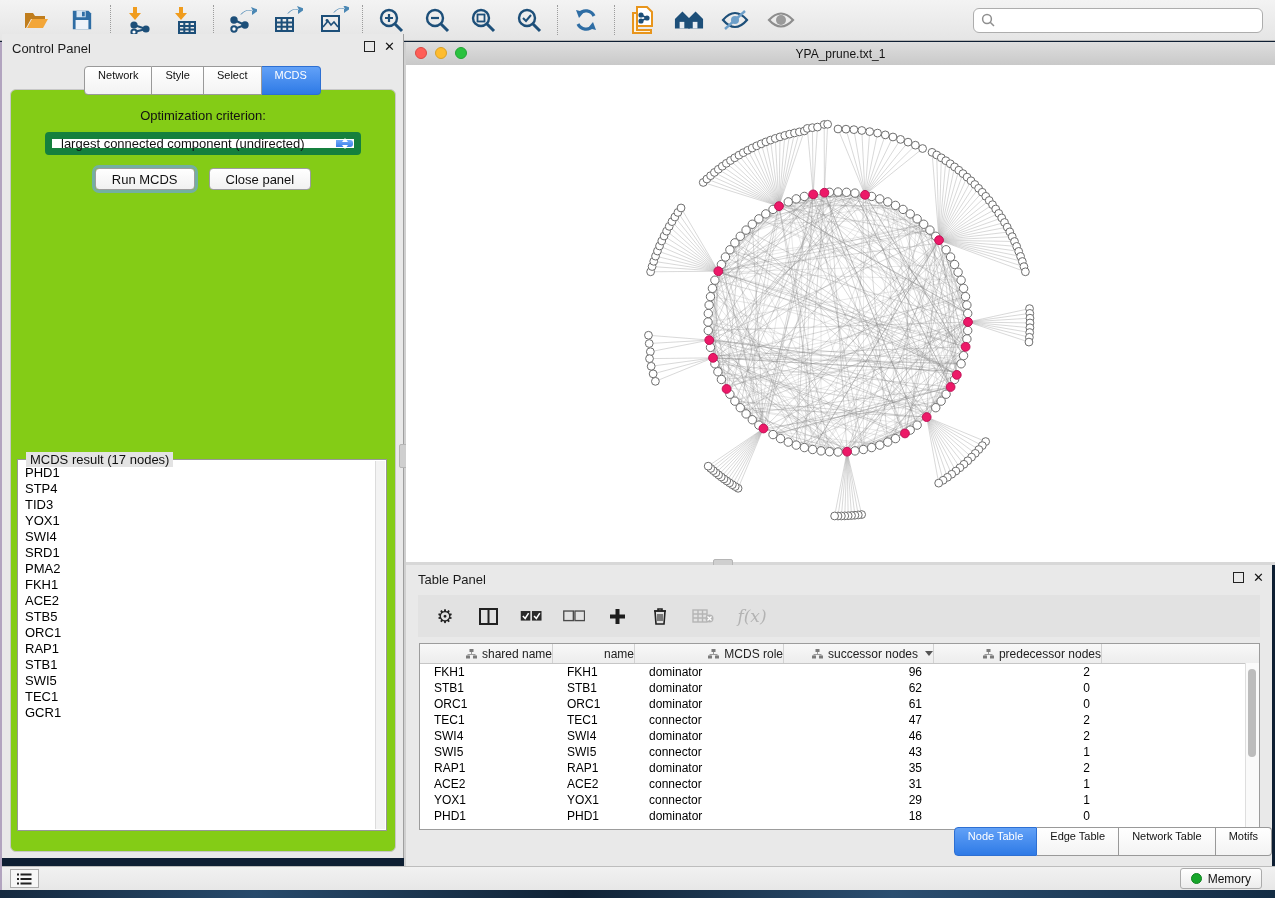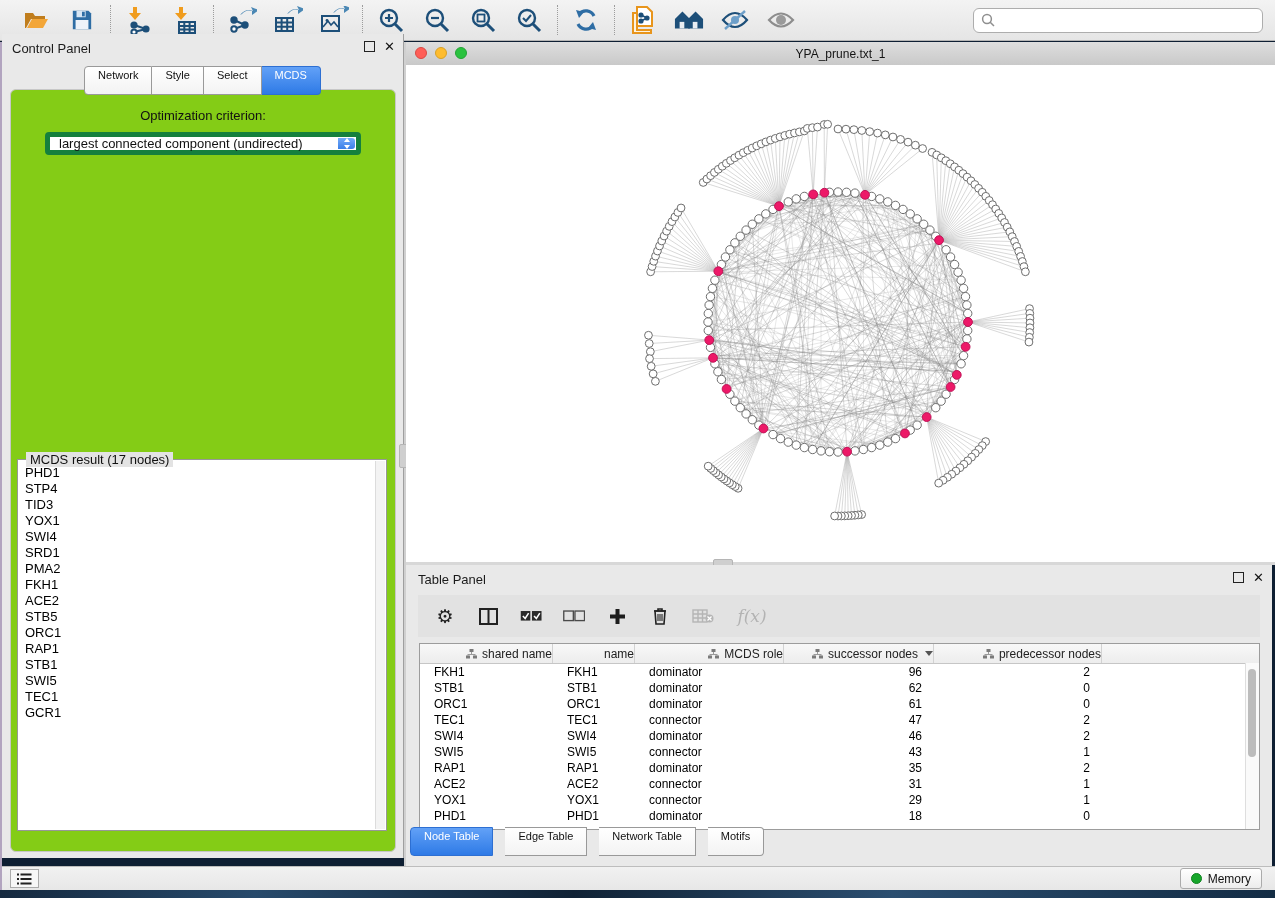--- a/index.html
+++ b/index.html
@@ -36,21 +36,21 @@
   .seg-tab{font-size:11px;color:#111;background:linear-gradient(#ffffff,#f3f3f3);
     border:1px solid #999;border-left:none;padding:2px 13px 13px;cursor:default;}
   .seg-tab:first-child{border-left:1px solid #999;border-radius:4px 0 0 4px;}
   .seg-tab:last-child{border-radius:0 4px 4px 0;}
   .seg-tab.sel{background:linear-gradient(#62a1f7,#2e7ae6);color:#fff;border-color:#2d6fd2;}
 
   #cp-inner{position:absolute;left:8px;top:55px;width:386px;bottom:6px;box-sizing:border-box;
     background:#84cc16;border:1px solid #c7c7c7;border-radius:6px;}
   #opt-label{margin-top:18px;text-align:center;font-size:13px;color:#111;}
   #criterion{position:relative;margin:9px auto 0;width:316px;height:23px;box-sizing:border-box;
-    background:#fff;border:5px solid #15803d;border-radius:4px;font-size:13px;color:#111;
+    background:#fff;border:7px solid #15803d;border-radius:4px;font-size:13px;color:#111;
     display:flex;align-items:center;padding-left:9px;}
   #crit-stepper{position:absolute;right:1px;top:1px;bottom:1px;width:17px;border-radius:0 3px 3px 0;
     background:linear-gradient(#74abf9,#3a7fe8);display:flex;flex-direction:column;align-items:center;justify-content:center;gap:3px;}
   .chev-up{width:0;height:0;border-left:3.5px solid transparent;border-right:3.5px solid transparent;border-bottom:4.5px solid #fff;}
   .chev-dn{width:0;height:0;border-left:3.5px solid transparent;border-right:3.5px solid transparent;border-top:4.5px solid #fff;}
   #cp-buttons{margin-top:13px;display:flex;justify-content:center;gap:14px;}
   .cp-btn{height:22px;padding:0 16px;font-size:13px;color:#111;background:linear-gradient(#ffffff,#f1f1f1);
     border:1px solid #9d9d9d;border-radius:4px;}
   .cp-btn.focused{box-shadow:0 0 0 3px rgba(108,160,236,.65);}
 
@@ -96,21 +96,21 @@
   .th{box-sizing:border-box;display:flex;align-items:center;justify-content:flex-end;gap:5px;
     font-size:12px;color:#222;border-right:1px solid #d2d2d2;white-space:nowrap;}
   .sort-chev{width:0;height:0;border-left:4px solid transparent;border-right:4px solid transparent;border-top:5px solid #555;margin-left:2px;}
   .tr{display:flex;height:16px;align-items:center;}
   .td{box-sizing:border-box;font-size:12px;color:#000;white-space:nowrap;overflow:hidden;}
   .td.left{padding-left:14px;text-align:left;}
   .td.right{padding-right:12px;text-align:right;}
   #tbl-scroll{position:absolute;right:0;top:19px;bottom:0;width:13px;background:#fafafa;border-left:1px solid #dedede;}
   #tbl-thumb{position:absolute;left:2px;top:6px;width:8px;height:88px;border-radius:4px;background:#bcbcbc;}
 
-  #tp-tabs{position:absolute;left:4px;right:0;bottom:10px;display:flex;justify-content:flex-start;gap:12px;}
+  #tp-tabs{position:absolute;left:4px;right:0;bottom:10px;display:flex;justify-content:flex-end;}
 
   
   #status-bar{position:absolute;left:0;top:866px;width:1275px;height:24px;box-sizing:border-box;
     background:linear-gradient(#f1f1f1,#e7e7e7);border-top:1px solid #bdbdbd;}
   #list-btn{position:absolute;left:10px;top:2px;width:29px;height:19px;box-sizing:border-box;
     border:1px solid #ababab;background:#f7f7f7;display:flex;align-items:center;justify-content:center;}
   #memory-btn{position:absolute;right:13px;top:1px;height:21px;box-sizing:border-box;
     border:1px solid #ababab;border-radius:3px;background:linear-gradient(#ffffff,#ececec);
     display:flex;align-items:center;gap:6px;padding:0 10px;font-size:12px;color:#111;}
   #mem-dot{width:11px;height:11px;border-radius:50%;background:#17a62b;border:1px solid #0e8220;box-sizing:border-box;}
@@ -300,20 +300,24 @@
         <div class="seg-tab sel">MCDS</div>
       </div>
     <div id="cp-inner">
       <div id="opt-label">Optimization criterion:</div>
       <div id="criterion">
         <span>largest connected component (undirected)</span>
         <span id="crit-stepper">
             <span class="chev-up"></span>
             <span class="chev-dn"></span>
           </span>
+      </div>
+      <div id="cp-buttons">
+        <button class="cp-btn focused">Run MCDS</button>
+        <button class="cp-btn">Close panel</button>
       </div>
       <div id="mcds-fieldset">
         <div id="mcds-legend">MCDS result (17 nodes)</div>
         <div id="mcds-list">
             <div>PHD1</div>
             <div>STP4</div>
             <div>TID3</div>
             <div>YOX1</div>
             <div>SWI4</div>
             <div>SRD1</div>

